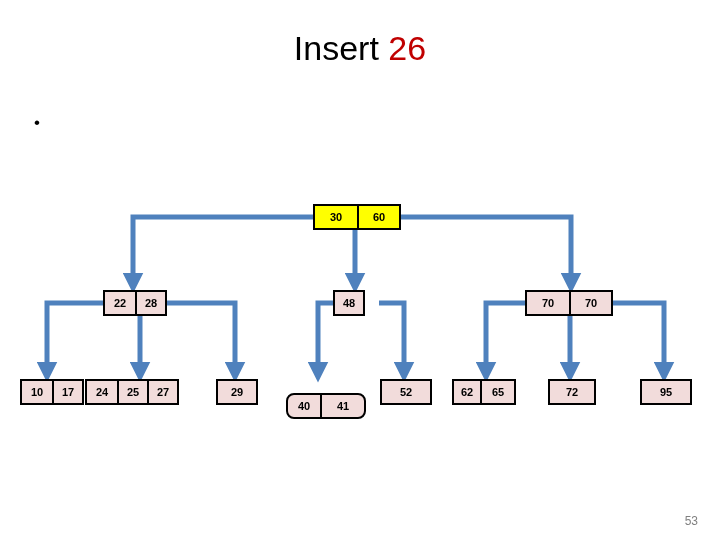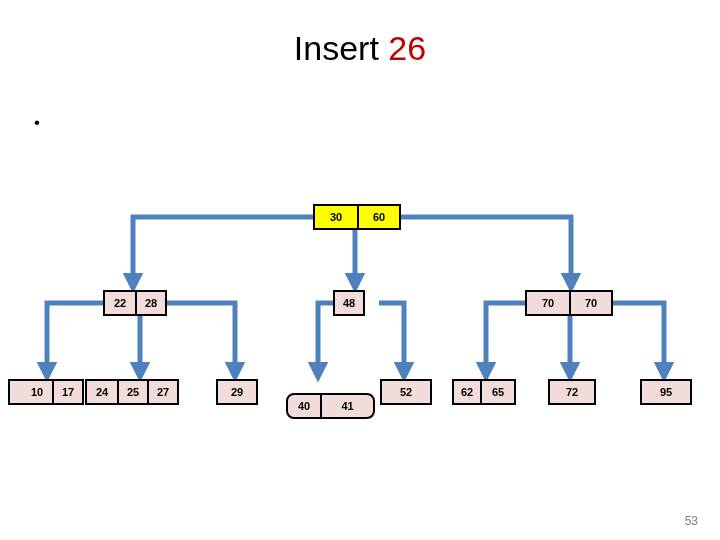--- a/index.html
+++ b/index.html
@@ -162,38 +162,38 @@
 
     <div class="node" style="left:333px; top:290px;">
       <div class="cell" style="width:28px;">48</div>
     </div>
 
     <div class="node" style="left:525px; top:290px;">
       <div class="cell" style="width:42px;">70</div>
       <div class="cell" style="width:42px;">70</div>
     </div>
 
-    <div class="node" style="left:8px; top:379px;padding-left:12px;">
+    <div class="node" style="left:20px; top:379px;">
       <div class="cell">10</div>
       <div class="cell">17</div>
     </div>
 
     <div class="node" style="left:85px; top:379px;">
       <div class="cell">24</div>
       <div class="cell">25</div>
       <div class="cell">27</div>
     </div>
 
     <div class="node" style="left:216px; top:379px;">
       <div class="cell" style="width:38px;">29</div>
     </div>
 
     <div class="node" style="left:286px; top:393px;border-radius:8px;">
       <div class="cell" style="width:32px;">40</div>
-      <div class="cell" style="width:53px;">41</div>
+      <div class="cell" style="width:44px;">41</div>
     </div>
 
     <div class="node" style="left:380px; top:379px;">
       <div class="cell" style="width:48px;">52</div>
     </div>
 
     <div class="node" style="left:452px; top:379px;">
       <div class="cell" style="width:26px;">62</div>
       <div class="cell" style="width:34px;">65</div>
     </div>

